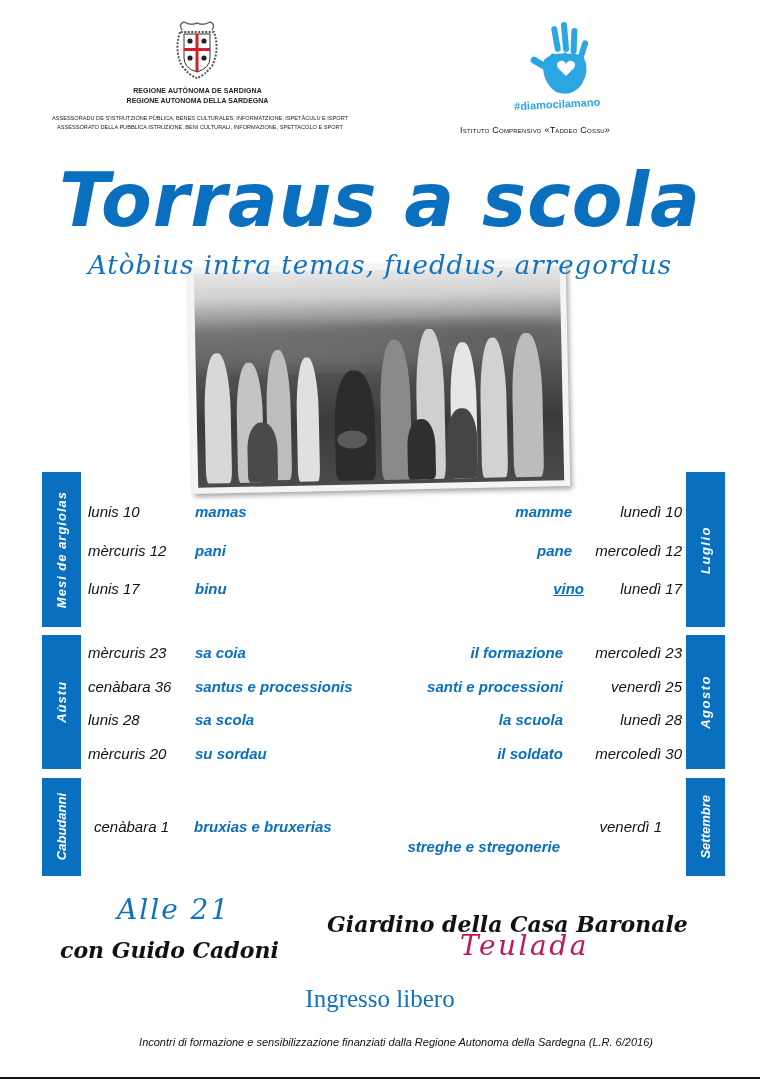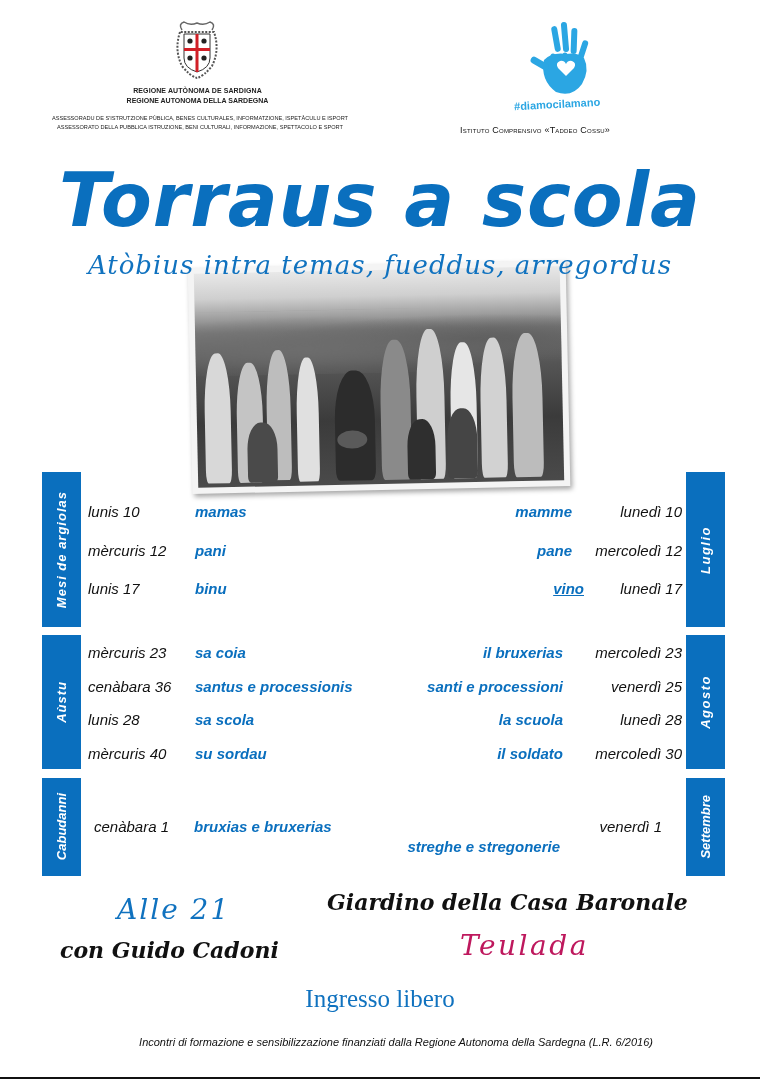--- a/index.html
+++ b/index.html
@@ -35,21 +35,21 @@
 
   .row { position: absolute; left: 0; width: 760px; height: 20px; }
   .sday { position: absolute; left: 88px; font: italic 15px "Liberation Sans", sans-serif; color: #111; white-space: nowrap; }
   .stopic { position: absolute; left: 195px; font: italic bold 15px "Liberation Sans", sans-serif; color: #0a6fbe; white-space: nowrap; }
   .itopic { position: absolute; right: 197px; font: italic bold 15px "Liberation Sans", sans-serif; color: #0a6fbe; white-space: nowrap; text-align: right; }
   .iday { position: absolute; right: 78px; font: italic 15px "Liberation Sans", sans-serif; color: #111; white-space: nowrap; text-align: right; }
 
   
   .time { left: 117px; top: 893px; font: italic 28px "DejaVu Serif", serif; color: #1072bf; letter-spacing: 2px; }
   .host { left: 60px; top: 937px; font: italic bold 22px "DejaVu Serif", serif; color: #111; }
-  .venue { left: 327px; top: 889px; font: italic bold 22px "DejaVu Serif", serif; color: #111; }
+  .venue { left: 327px; top: 911px; font: italic bold 22px "DejaVu Serif", serif; color: #111; }
   .town { left: 460px; top: 929px; font: italic 28px "DejaVu Serif", serif; color: #be185d; letter-spacing: 2.5px; }
   .entry { left: 0; width: 760px; top: 985px; text-align: center; font: 25px "Liberation Serif", serif; color: #1072bf; }
   .footnote { left: 0; width: 760px; top: 1036px; text-align: center; font: italic 11px "Liberation Sans", sans-serif; color: #111; padding-left: 16px; }
   .bottom-rule { left: 0; width: 760px; top: 1077px; height: 2px; background: #111; }
 </style>
 </head>
 <body>
 
 <div class="abs crest">
   <svg width="50" height="60" viewBox="0 0 50 60">
@@ -143,37 +143,37 @@
 <div class="row" style="top:580px;">
   <span class="sday">lunis 17</span>
   <span class="stopic">binu</span>
   <span class="itopic" style="right:176px;text-decoration:underline;">vino</span>
   <span class="iday">lunedì 17</span>
 </div>
 
 <div class="row" style="top:644px;">
   <span class="sday">mèrcuris 23</span>
   <span class="stopic">sa coia</span>
-  <span class="itopic">il bruxerias</span>
+  <span class="itopic">il formazione</span>
   <span class="iday">mercoledì 23</span>
 </div>
 <div class="row" style="top:678px;">
   <span class="sday">cenàbara 36</span>
   <span class="stopic">santus e processionis</span>
   <span class="itopic">santi e processioni</span>
   <span class="iday">venerdì 25</span>
 </div>
 <div class="row" style="top:711px;">
   <span class="sday">lunis 28</span>
   <span class="stopic">sa scola</span>
   <span class="itopic">la scuola</span>
   <span class="iday">lunedì 28</span>
 </div>
 <div class="row" style="top:745px;">
-  <span class="sday">mèrcuris 40</span>
+  <span class="sday">mèrcuris 20</span>
   <span class="stopic">su sordau</span>
   <span class="itopic">il soldato</span>
   <span class="iday">mercoledì 30</span>
 </div>
 
 <div class="row" style="top:818px;">
   <span class="sday" style="left:94px;">cenàbara 1</span>
   <span class="stopic" style="left:194px;">bruxias e bruxerias</span>
   <span class="itopic" style="right:200px;margin-top:20px;">streghe e stregonerie</span>
   <span class="iday" style="right:98px;">venerdì 1</span>

